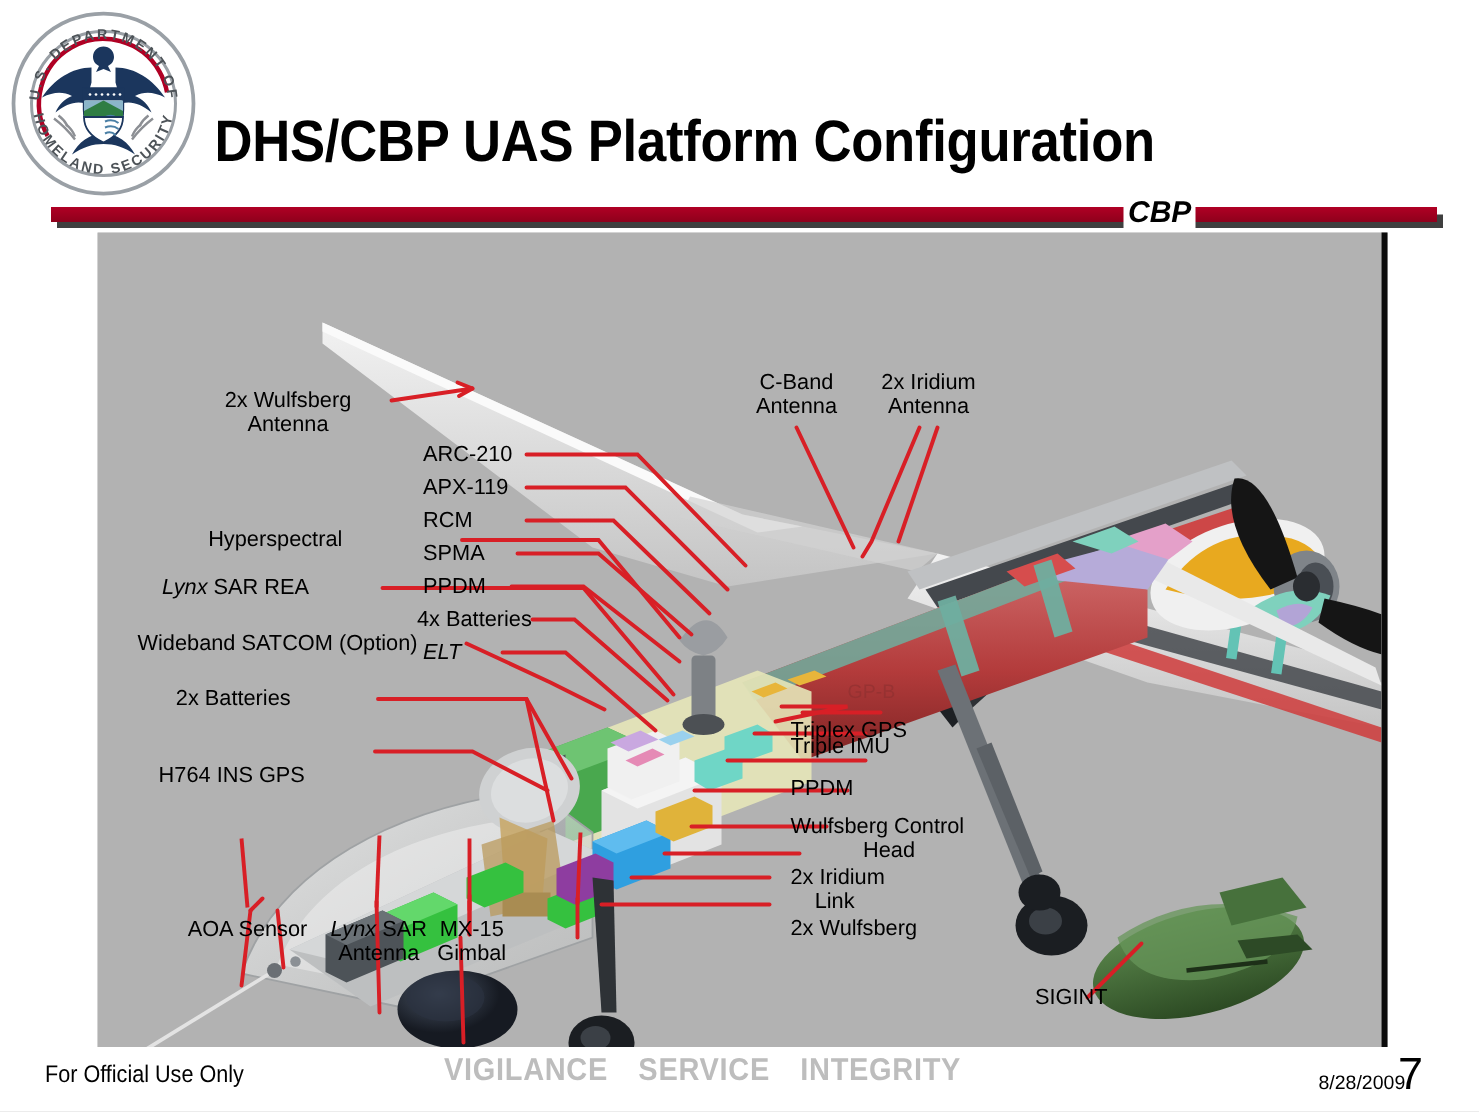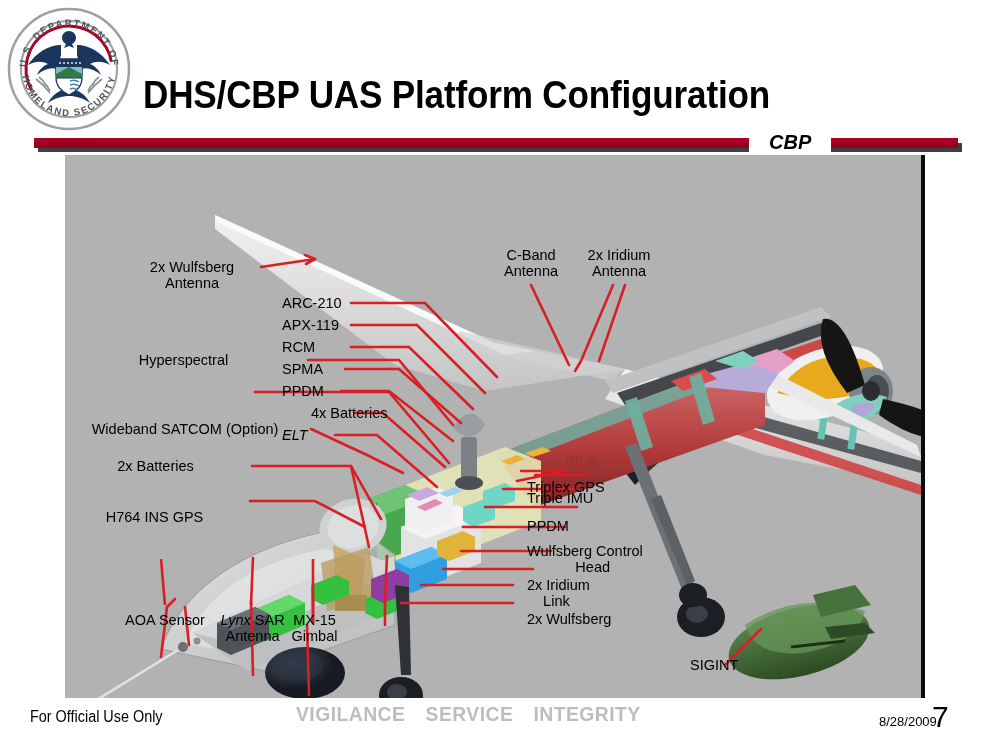--- a/index.html
+++ b/index.html
@@ -23,21 +23,21 @@
     letter-spacing:-.2px;
   }
 
   
   .bar-wrap{position:absolute;left:34px;top:138px;width:928px;height:16px;}
   .bar-shadow{position:absolute;left:4px;top:5px;width:924px;height:9px;background:#3f3f3f;}
   .bar-red{position:absolute;left:0;top:0;width:924px;height:10px;
            background:linear-gradient(#b00024,#8e001c);}
   .cbp{
     position:absolute;left:715px;top:-6px;background:#ffffff;
-    padding:0 20px;font-size:20px;font-weight:bold;font-style:italic;color:#000;
+    padding:0 3px;font-size:20px;font-weight:bold;font-style:italic;color:#000;
     font-family:"Liberation Sans","DejaVu Sans",sans-serif;line-height:20px;
   }
 
   
   .panel{
     position:absolute;left:65px;top:155px;width:856px;height:543px;
     background:#b2b2b2;overflow:hidden;
     border-right:4px solid #0b0b0b;
   }
   .panel svg{display:block;width:856px;height:543px;}
@@ -387,33 +387,34 @@
         <path d="M248 452 L248 404"></path>
         <path d="M320 448 L322 400"></path>
       </g>
     </svg>
 
     <div class="lbl c" style="left:62px;top:104px;width:130px;"><span>2x Wulfsberg
 Antenna</span></div>
 
     <div class="lbl r" style="left:0px;top:197px;width:237px;"><span>Hyperspectral</span></div>
 
+    <div class="lbl r" style="left:0px;top:229px;width:184px;"><em>Lynx</em> SAR REA</div>
 
     <div class="lbl r" style="left:0px;top:266px;width:240px;"><span>Wideband SATCOM (Option)</span></div>
 
     <div class="lbl r" style="left:0px;top:303px;width:181px;"><span>2x Batteries</span></div>
 
     <div class="lbl r" style="left:0px;top:354px;width:179px;"><span>H764 INS GPS</span></div>
 
     <div class="lbl" style="left:217px;top:140px;"><span>ARC-210</span></div>
     <div class="lbl" style="left:217px;top:162px;"><span>APX-119</span></div>
     <div class="lbl" style="left:217px;top:184px;"><span>RCM</span></div>
     <div class="lbl" style="left:217px;top:206px;"><span>SPMA</span></div>
     <div class="lbl" style="left:217px;top:228px;"><span>PPDM</span></div>
-    <div class="lbl" style="left:213px;top:250px;margin-left:33px;"><span>4x Batteries</span></div>
+    <div class="lbl" style="left:213px;top:250px;"><span>4x Batteries</span></div>
     <div class="lbl" style="left:217px;top:272px;font-style:italic;"><span>ELT</span></div>
 
     <div class="lbl c" style="left:408px;top:92px;width:116px;"><span>C-Band
 Antenna</span></div>
     <div class="lbl c" style="left:492px;top:92px;width:124px;"><span>2x Iridium
 Antenna</span></div>
 
     <div class="lbl" style="left:462px;top:308px;margin-top:16px;"><span>Triplex GPS</span></div>
     <div class="lbl" style="left:462px;top:335px;"><span>Triple IMU</span></div>
     <div class="lbl" style="left:462px;top:363px;"><span>PPDM</span></div>

